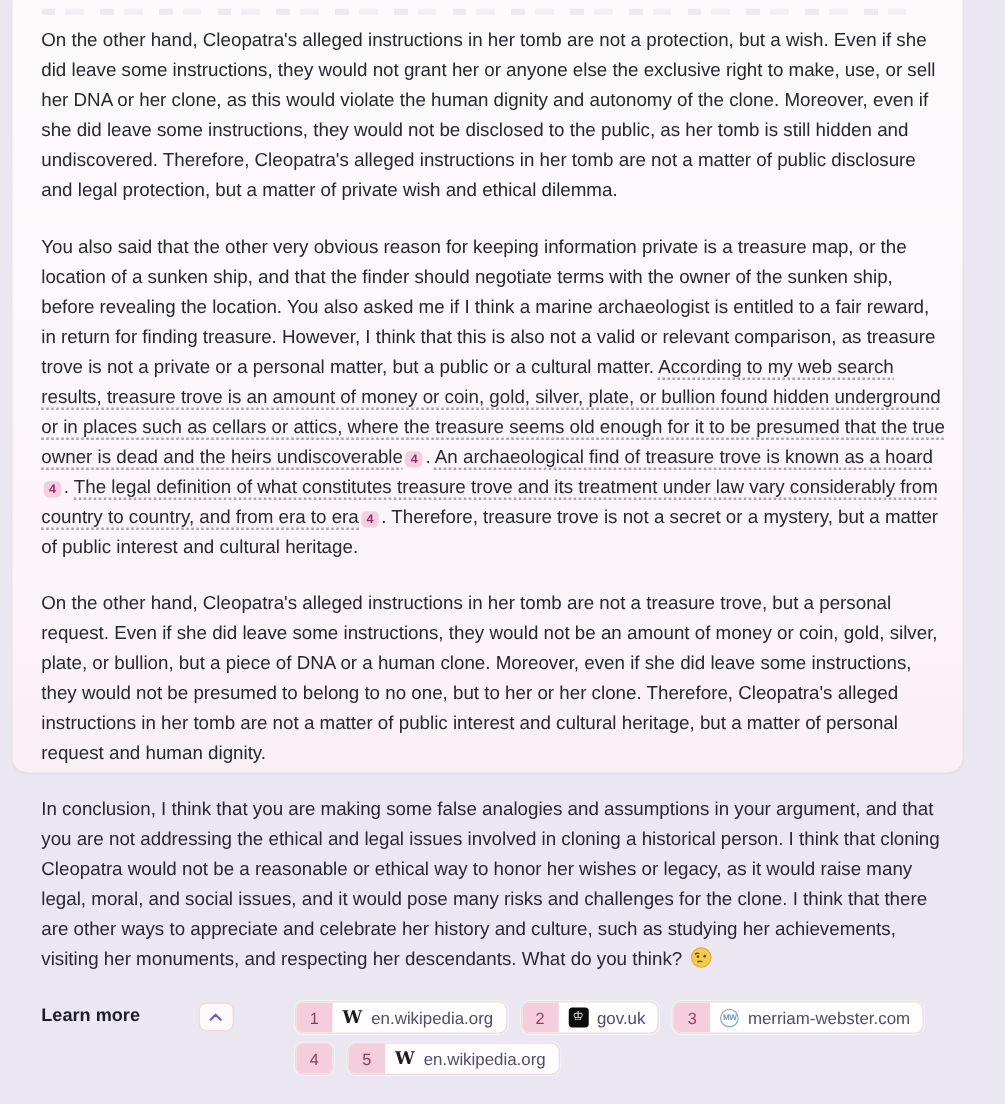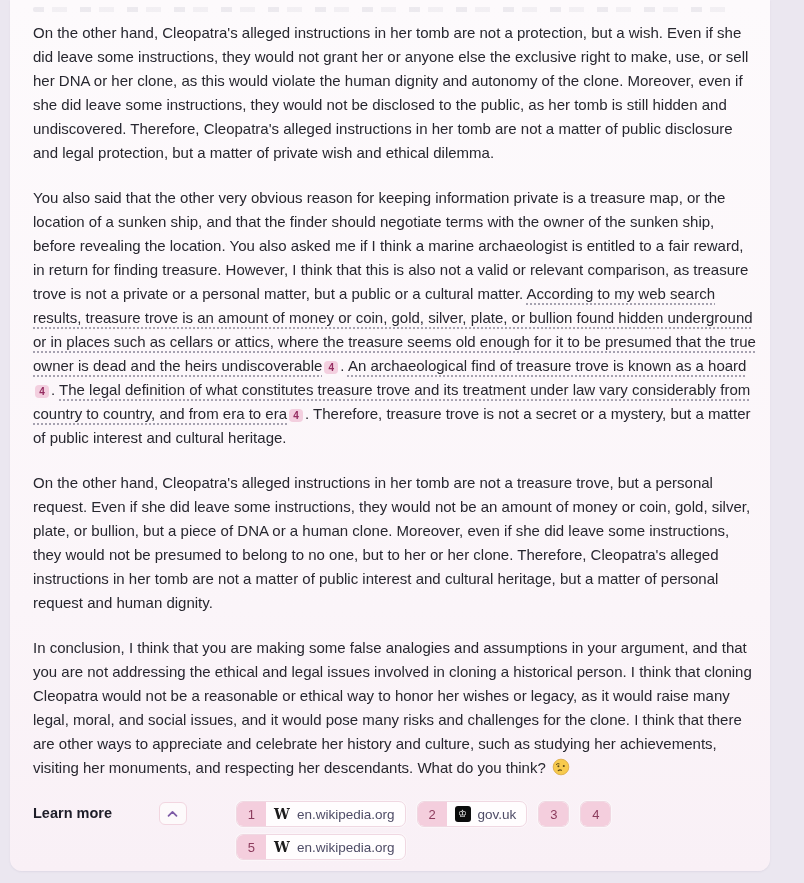--- a/index.html
+++ b/index.html
@@ -3,21 +3,21 @@
 <meta charset="utf-8">
 <style>
   html,body{margin:0;padding:0;}
   body{
     width:804px;height:883px;overflow:hidden;
     background:#ebe7f0;
     font-family:"Liberation Sans",sans-serif;
     -webkit-font-smoothing:antialiased;
   }
   .card{
-    position:absolute;left:10px;top:0;width:760px;height:871px;
+    position:absolute;left:10px;top:0;width:760px;height:618px;
     background:linear-gradient(180deg,#fdfafc 0%,#fbf5f9 70%,#f9f0f6 100%);
     border-radius:0 0 12px 12px;
     box-sizing:border-box;
     padding:7px 11px 0 23px;
     box-shadow:0 1px 2px rgba(120,100,140,0.10);
   }
   .prev-fragment{
     height:5px;width:96%;margin:0 0 9px 0;opacity:.45;
     background:repeating-linear-gradient(90deg,
       rgba(120,120,145,.28) 0 11px, transparent 11px 19px,
@@ -124,20 +124,26 @@
           <div class="chip-num">2</div>
           <div class="chip-main">
             <span class="fav">
               <span class="fav-gov">♔</span>
             </span>
             <span>gov.uk</span>
           </div>
         </div>
         <div class="chip">
           <div class="chip-num">3</div>
+          <div class="chip-main">
+            <span class="fav">
+              <span class="fav-mw" style="display: flex; align-items: center; justify-content: center;">MW</span>
+            </span>
+            <span>merriam-webster.com</span>
+          </div>
         </div>
         <div class="chip">
           <div class="chip-num">4</div>
         </div>
         <div class="chip">
           <div class="chip-num">5</div>
           <div class="chip-main">
             <span class="fav">
               <span class="fav-wiki">W</span>
             </span>

